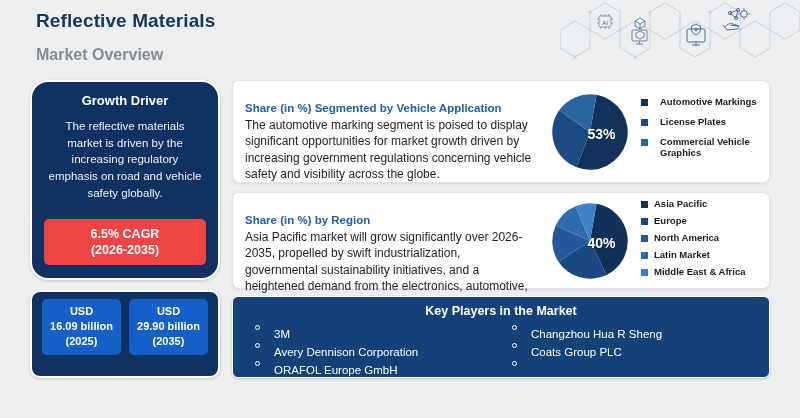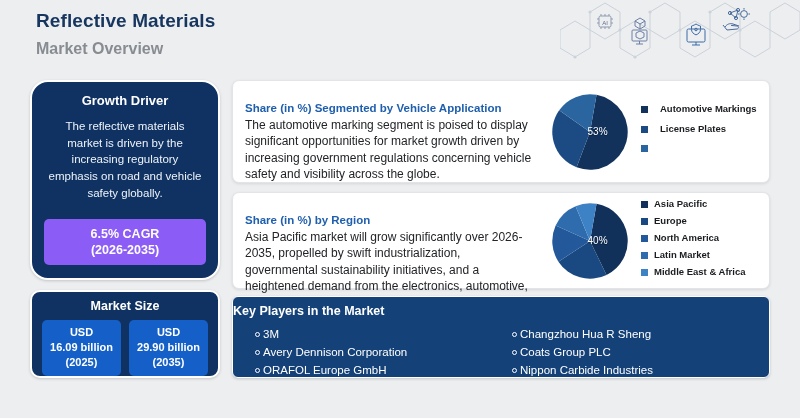--- a/index.html
+++ b/index.html
@@ -12,21 +12,21 @@
   }
   .page { position:absolute; inset:0; background:#eceef0; }
 
   
   .header { position:absolute; left:0; top:0; width:800px; height:68px;padding-left:45px; }
   .title-block { position:absolute; left:36px; top:10px; }
   .title-main {
     font-size:19px; font-weight:bold; color:#16355f; letter-spacing:.1px;
   }
   .title-sub {
-    font-size:16px; font-weight:bold; color:#888c91; margin-top:8px;
+    font-size:16px; font-weight:bold; color:#888c91; margin-top:14px;
   }
   .hex-deco { position:absolute; right:0; top:0; width:240px; height:70px; }
 
   
   .growth-card {
     position:absolute; left:30px; top:80px; width:190px; height:200px;
     background:#0f3262; border-radius:18px;
     border:2px solid #ffffff;
     box-shadow:0 1px 3px rgba(0,0,0,.18);
   }
@@ -34,21 +34,21 @@
     text-align:center; color:#ffffff; font-size:13px; font-weight:bold;
     margin-top:11px;
   }
   .growth-text {
     color:#eef3fa; font-size:11.5px; line-height:1.45;
     padding:10px 15px 0 15px;
     text-align:center;
   }
   .cagr-badge {
     position:absolute; left:12px; right:12px; bottom:13px;
-    background:#8b5cf6; border-radius:5px; padding:7px 4px;
+    background:#ef4444; border-radius:5px; padding:7px 4px;
     text-align:center; color:#ffffff;
     font-size:12.5px; font-weight:bold; line-height:1.3;
   }
 
   .msize-card {
     position:absolute; left:30px; top:290px; width:190px; height:88px;
     background:#0f3262; border-radius:10px;
     border:2px solid #ffffff;
     box-shadow:0 1px 3px rgba(0,0,0,.18);
   }
@@ -76,21 +76,21 @@
   .card-text { width:312px; padding:21px 10px 6px 12px; }
   .card-head {
     color:#1f5fae; font-size:11.5px; font-weight:bold; margin-bottom:3px;
   }
   .card-body { color:#222427; font-size:12px; line-height:1.36; }
 
   .chart-area { flex:1; display:flex; align-items:center; padding-left:4px; }
   .pie-wrap { width:82px; height:82px; position:relative; flex:none; }
   .pie { width:100%; height:100%; display:block; }
   .pie-label {
-    position:absolute; color:#ffffff; font-size:10px; font-weight:normal;
+    position:absolute; color:#ffffff; font-size:14px; font-weight:bold;
     text-shadow:0 1px 1px rgba(0,0,0,.35);
   }
   #pie1-label { left:47%; top:43%; }
   #pie2-label { left:47%; top:43%; }
 
   .legend { margin-left:10px; }
   .legend-item {
     display:flex; align-items:flex-start; gap:6px; margin-bottom:2px;
   }
   .legend-sq { width:7px; height:7px; flex:none; margin-top:3px; }
@@ -101,28 +101,28 @@
   #legend2 .legend-item { margin-bottom:5px;text-align:center; }
 
   
   .players-card {
     position:absolute; left:232px; top:296px; width:538px; height:82px;
     background:#134178; border-radius:6px;
     border:1px solid #ffffff;
     box-shadow:0 1px 3px rgba(0,0,0,.18);
   }
   .players-title {
-    text-align:left; color:#ffffff; font-size:12.5px; font-weight:bold;
+    text-align:center; color:#ffffff; font-size:12.5px; font-weight:bold;
     margin-top:7px;
   }
   .players-cols { display:flex; padding:7px 0 0 22px; }
   .players-col { width:50%; }
   .player-item {
     color:#ffffff; font-size:11.5px; line-height:1.58;
-    display:flex; align-items:center; gap:3px;
+    display:flex; gap:14px;
   }
   .bullet {
     width:5px; height:5px; border:1.2px solid #ffffff; border-radius:50%;
     flex:none;
   }
 
   
   .footer-band {
     position:absolute; left:0; top:384px; width:800px; height:34px;
     background:#eceef0;
@@ -197,21 +197,20 @@
   <div class="growth-card">
     <div class="growth-title">Growth Driver</div>
     <div class="growth-text">The reflective materials market is driven by the increasing regulatory emphasis on road and vehicle safety globally.</div>
     <div class="cagr-badge">
       <div>6.5% CAGR</div>
       <div>(2026-2035)</div>
     </div>
   </div>
 
   <div class="msize-card">
-    <div class="msize-title">Market Size</div>
     <div class="msize-row">
       <div class="msize-box">
         <div>USD</div>
         <div>16.09 billion</div>
         <div>(2025)</div>
       </div>
       <div class="msize-box">
         <div>USD</div>
         <div>29.90 billion</div>
         <div>(2035)</div>
@@ -238,20 +237,21 @@
             <div class="legend-item">
               <span class="legend-sq" style="background: rgb(18, 50, 92);"></span>
               <span class="legend-label">Automotive Markings</span>
             </div>
             <div class="legend-item">
               <span class="legend-sq" style="background: rgb(28, 74, 130);"></span>
               <span class="legend-label">License Plates</span>
             </div>
             <div class="legend-item">
               <span class="legend-sq" style="background: rgb(42, 101, 159);"></span>
+              <span class="legend-label">Commercial Vehicle Graphics</span>
             </div>
           </div>
       </div>
     </div>
   </div>
 
   <div class="info-card" id="card-reg">
     <div class="card-inner">
       <div class="card-text">
         <div class="card-head">Share (in %) by Region</div>
@@ -315,21 +315,20 @@
           <div class="player-item">
             <span class="bullet"></span>
             <span>Changzhou Hua R Sheng</span>
           </div>
           <div class="player-item">
             <span class="bullet"></span>
             <span>Coats Group PLC</span>
           </div>
           <div class="player-item">
             <span class="bullet"></span>
-            <span>Nippon Carbide Industries</span>
           </div>
         </div>
     </div>
   </div>
 
   <div class="footer-band">
     
     
   </div>
 

